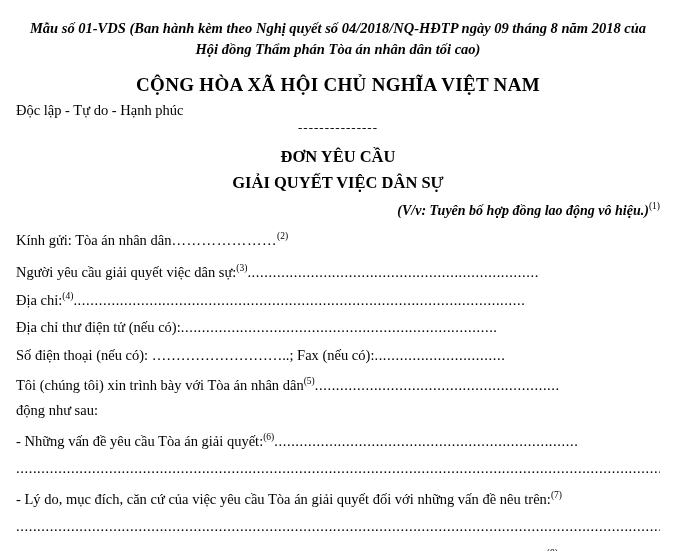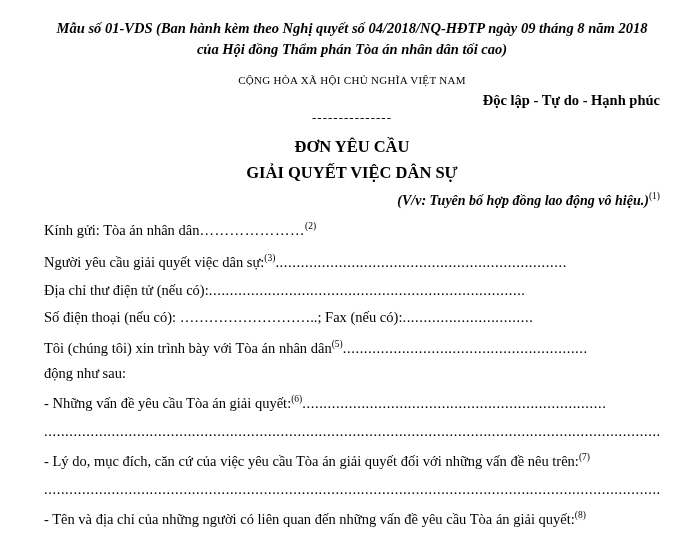--- a/index.html
+++ b/index.html
@@ -12,40 +12,40 @@
     height: 551px;
     font-family: "Liberation Serif", "DejaVu Serif", serif;
     color: #000000;
     overflow: hidden;
   }
   .page {
     position: relative;
     width: 688px;
     height: 522px;
     box-sizing: border-box;
-    padding: 18px 28px 0 44px;
+    padding: 18px 28px 0 16px;
   }
   .form-code {
     font-style: italic;
     font-weight: bold;
     font-size: 14.5px;
     text-align: center;
     line-height: 1.45;
     margin: 0 6px 14px 6px;
   }
   .national-title {
     text-align: center;
-    font-weight: normal;
-    font-size: 11px;
+    font-weight: bold;
+    font-size: 19px;
     letter-spacing: 0.3px;
     margin: 0 0 6px 0;
   }
   .national-motto {
-    text-align: right;
-    font-weight: bold;
+    text-align: left;
+    font-weight: normal;
     font-size: 14.5px;
     margin: 0 0 2px 0;
   }
   .motto-rule {
     text-align: center;
     font-size: 13px;
     letter-spacing: 1px;
     margin: 0 0 12px 0;
     line-height: 1;
   }
@@ -115,20 +115,23 @@
   </div>
 
   <div class="addressee">
     <span>Kính gửi: Tòa án nhân dân</span><span class="dots">…………………</span><span class="sup-normal">(2)</span>
   </div>
 
   <div class="field-line">
     <span>Người yêu cầu giải quyết việc dân sự:</span><span class="sup-normal">(3)</span><span class="dots">.....................................................................</span>
   </div>
 
+  <div class="field-line">
+    <span>Địa chỉ:</span><span class="sup-normal">(4)</span><span class="dots">...........................................................................................................</span>
+  </div>
 
   <div class="field-line">
     <span>Địa chỉ thư điện tử (nếu có):</span><span class="dots">...........................................................................</span>
   </div>
 
   <div class="field-line">
     <span>Số điện thoại (nếu có): ………………………..; Fax (nếu có):</span><span class="dots">...............................</span>
   </div>
 
   <div class="spacer-sm"></div>

